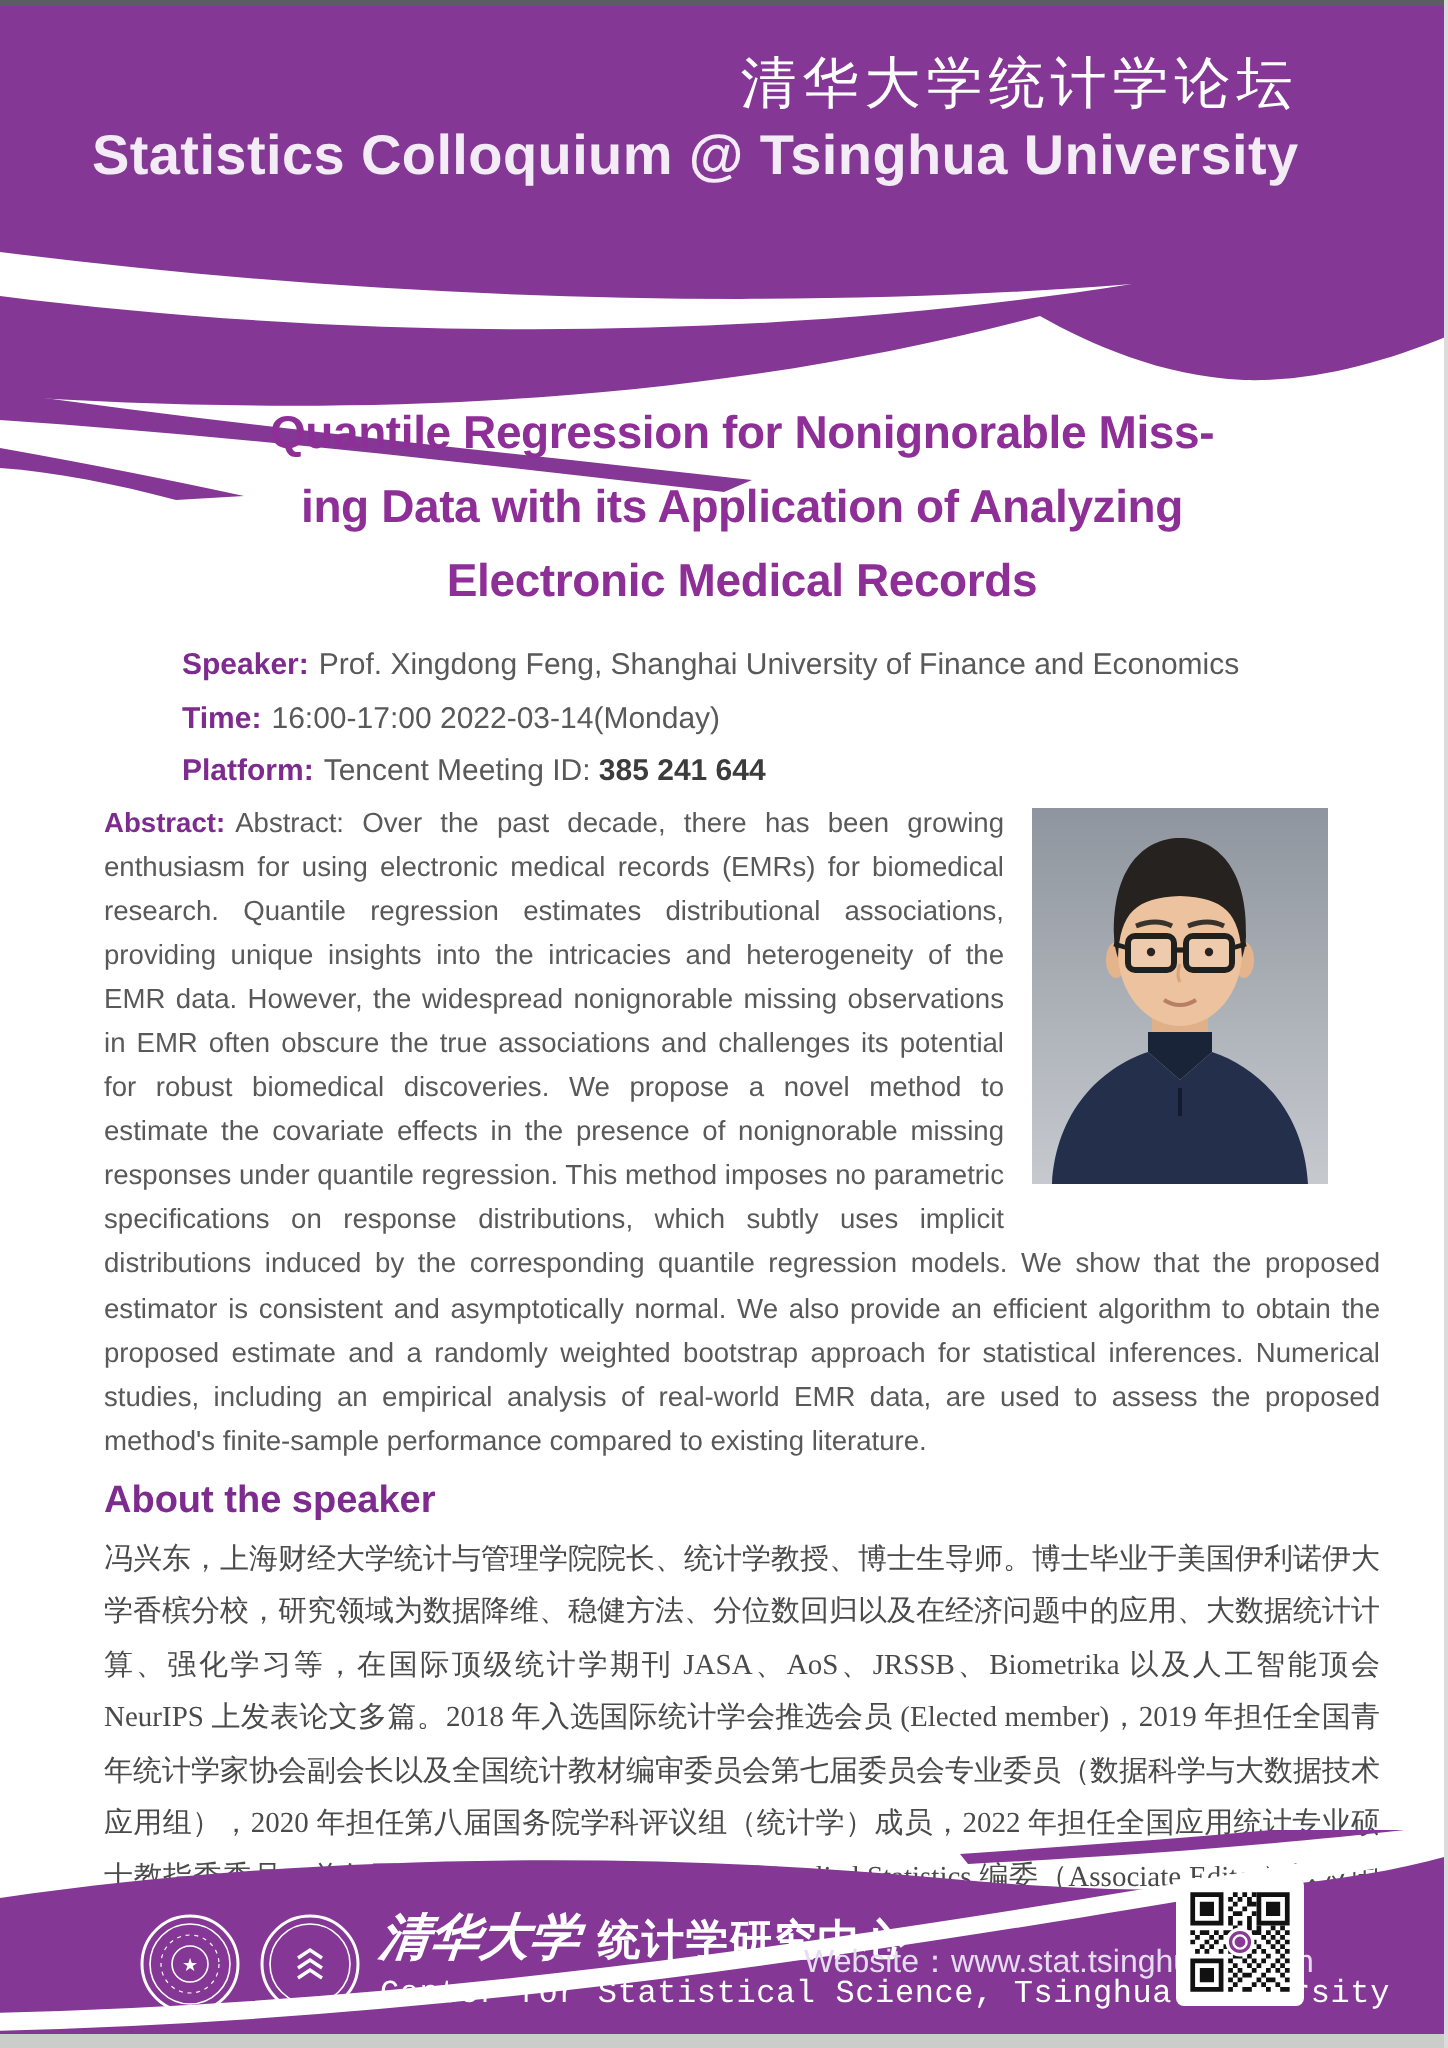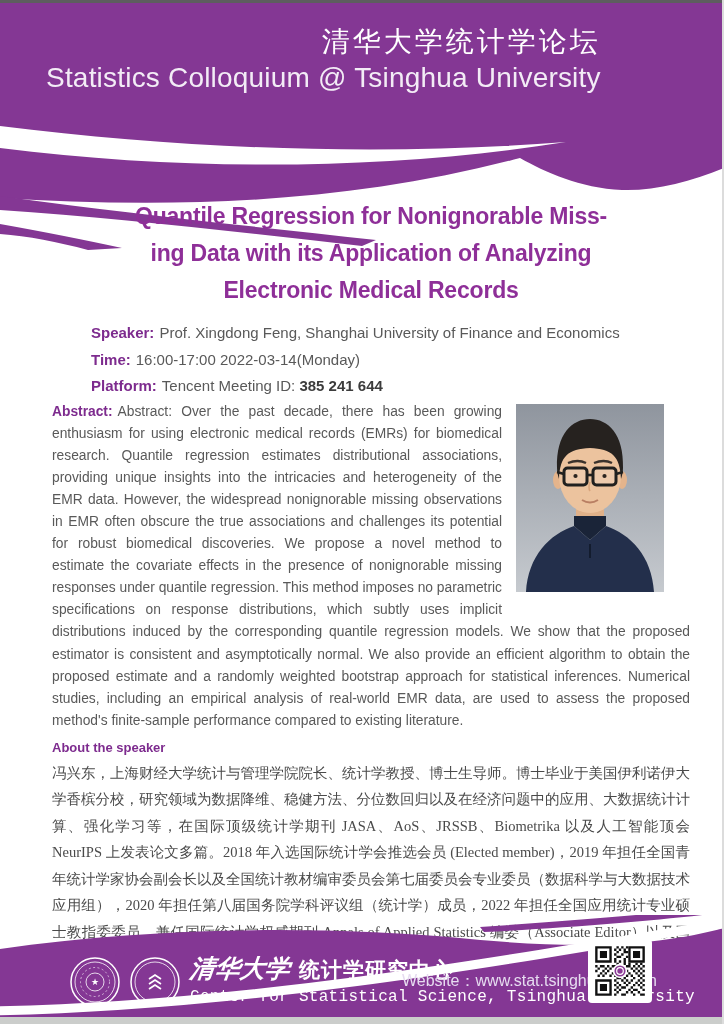--- a/index.html
+++ b/index.html
@@ -9,37 +9,37 @@
     box-sizing:border-box;
   }
   .edge-top{position:absolute;top:0;left:0;right:0;height:3px;background:#5d5d5f;z-index:9;}
   .edge-bottom{position:absolute;bottom:0;left:0;right:0;height:7px;background:#cbcdcb;z-index:9;}
   .edge-right{position:absolute;top:0;bottom:0;right:0;width:2px;background:#dcdcdc;z-index:9;}
 
   
   .header-waves{position:absolute;top:0;left:0;width:724px;height:290px;z-index:1;}
   .header-text{position:absolute;top:24px;left:46px;z-index:2;color:#ffffff;}
   .header-zh{font-size:28px;letter-spacing:3px;line-height:36px;font-weight:400;text-align:right;}
-  .header-en{font-size:28px;line-height:36px;font-weight:400;color:#f3ecf6;letter-spacing:.2px;text-align:center;}
+  .header-en{font-size:28px;line-height:36px;font-weight:700;color:#f3ecf6;letter-spacing:.2px;text-align:center;}
 
   
   .content{position:absolute;top:198px;left:52px;width:638px;z-index:3;}
   .talk-title{margin:0;text-align:center;color:#8e2f98;font-size:23px;line-height:37px;font-weight:bold;letter-spacing:-.2px;}
   .talk-title div{white-space:nowrap;}
   .info{margin-top:11px;font-size:15px;color:#595959;margin-left:39px;}
   .info-row{line-height:26.5px;}
   .lbl{color:#7d2b8e;font-weight:bold;margin-right:5px;}
   .meeting-id{font-weight:bold;color:#3c3c3c;}
 
   .abstract{margin:1px 0 0 0;text-align:justify;font-size:13.8px;line-height:22.1px;color:#595959;}
   .photo{
     float:right;width:148px;height:188px;margin:3px 26px 8px 14px;
     background:#9aa0a8;
   }
-  .about-heading{margin:8px 0 5px 0;font-size:13px;font-weight:bold;color:#7d2b8e;}
+  .about-heading{margin:8px 0 5px 0;font-size:19px;font-weight:bold;color:#7d2b8e;}
   .bio{margin:0;text-align:justify;font-family:"Liberation Serif","DejaVu Serif",serif;
        font-size:14.5px;line-height:26.5px;color:#4a4a4a;}
 
   
   .footer{position:absolute;left:0;bottom:7px;width:724px;height:102px;z-index:4;}
   .footer svg.waves{position:absolute;top:0;left:0;}
   .seal{position:absolute;top:40px;}
   .seal-1{left:68px;}
   .seal-2{left:128px;}
   .org{position:absolute;left:190px;top:37px;color:#ffffff;white-space:nowrap;}

